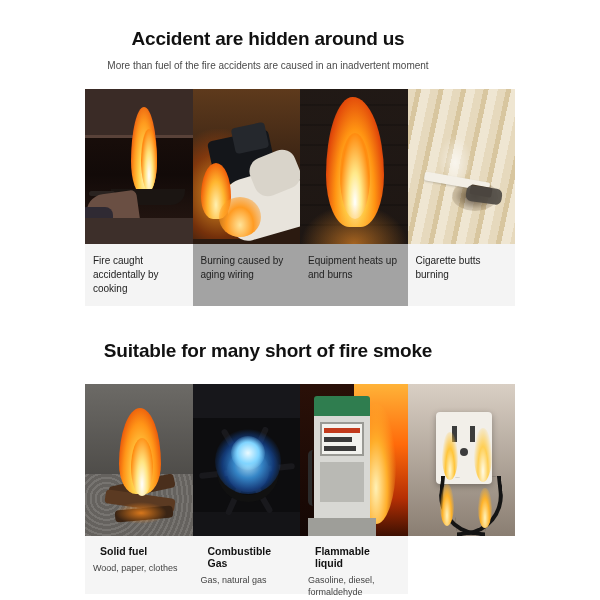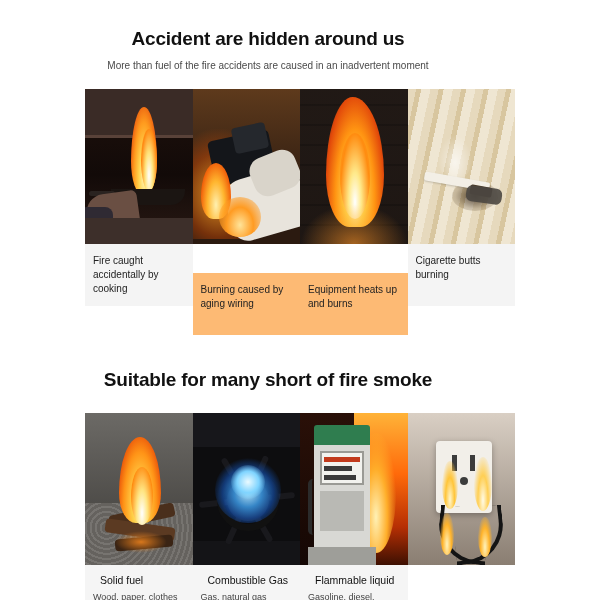--- a/index.html
+++ b/index.html
@@ -36,40 +36,40 @@
   .card1 { width: 107.5px; display: flex; flex-direction: column; }
   .card1 .photo { height: 155px; position: relative; overflow: hidden; }
   .card1 .cap {
     background: #f4f4f4;
     font-size: 10px;
     line-height: 14px;
     color: #222;
     padding: 10px 8px 12px 8px;
     height: 62px;
   }
-  .card1.c2 .cap, .card1.c4 .cap { background: #fdba74; margin-top: 29px; }
+  .card1.c2 .cap, .card1.c4 .cap { background: #a3a3a3; }
 
   
   .sec2 { margin-top: 34px; }
   .sec2-title {
     text-align: center;
     font-size: 19px;
     font-weight: bold;
     color: #111;
     letter-spacing: -0.2px;
   }
   .cards2 {
     display: flex;
     margin: 22px 85px 0 85px;
     width: 430px;
   }
   .card2 { width: 107.5px; display: flex; flex-direction: column; }
   .card2 .photo { height: 152px; position: relative; overflow: hidden; }
   .card2 .cap { background: #f5f5f5; padding: 9px 8px 10px 8px; height: 58px; }
-  .card2 .cap .t { font-size: 10.5px; font-weight: normal; color: #111; padding-left: 7px; }
+  .card2 .cap .t { font-size: 10.5px; font-weight: bold; color: #111; padding-left: 7px; }
   .card2 .cap .d { font-size: 9px; color: #444; margin-top: 5px; line-height: 12px; }
 
   
   .fill { position: absolute; inset: 0; }
 
   
   .p1 { background: linear-gradient(#20120d, #120a08 55%, #2a1a14); }
   .p1 .hood { position:absolute; left:0; top:0; width:100%; height:46px; background:#3a2b26; }
   .p1 .hoodline { position:absolute; left:0; top:46px; width:100%; height:3px; background:#594239; }
   .p1 .flame {

